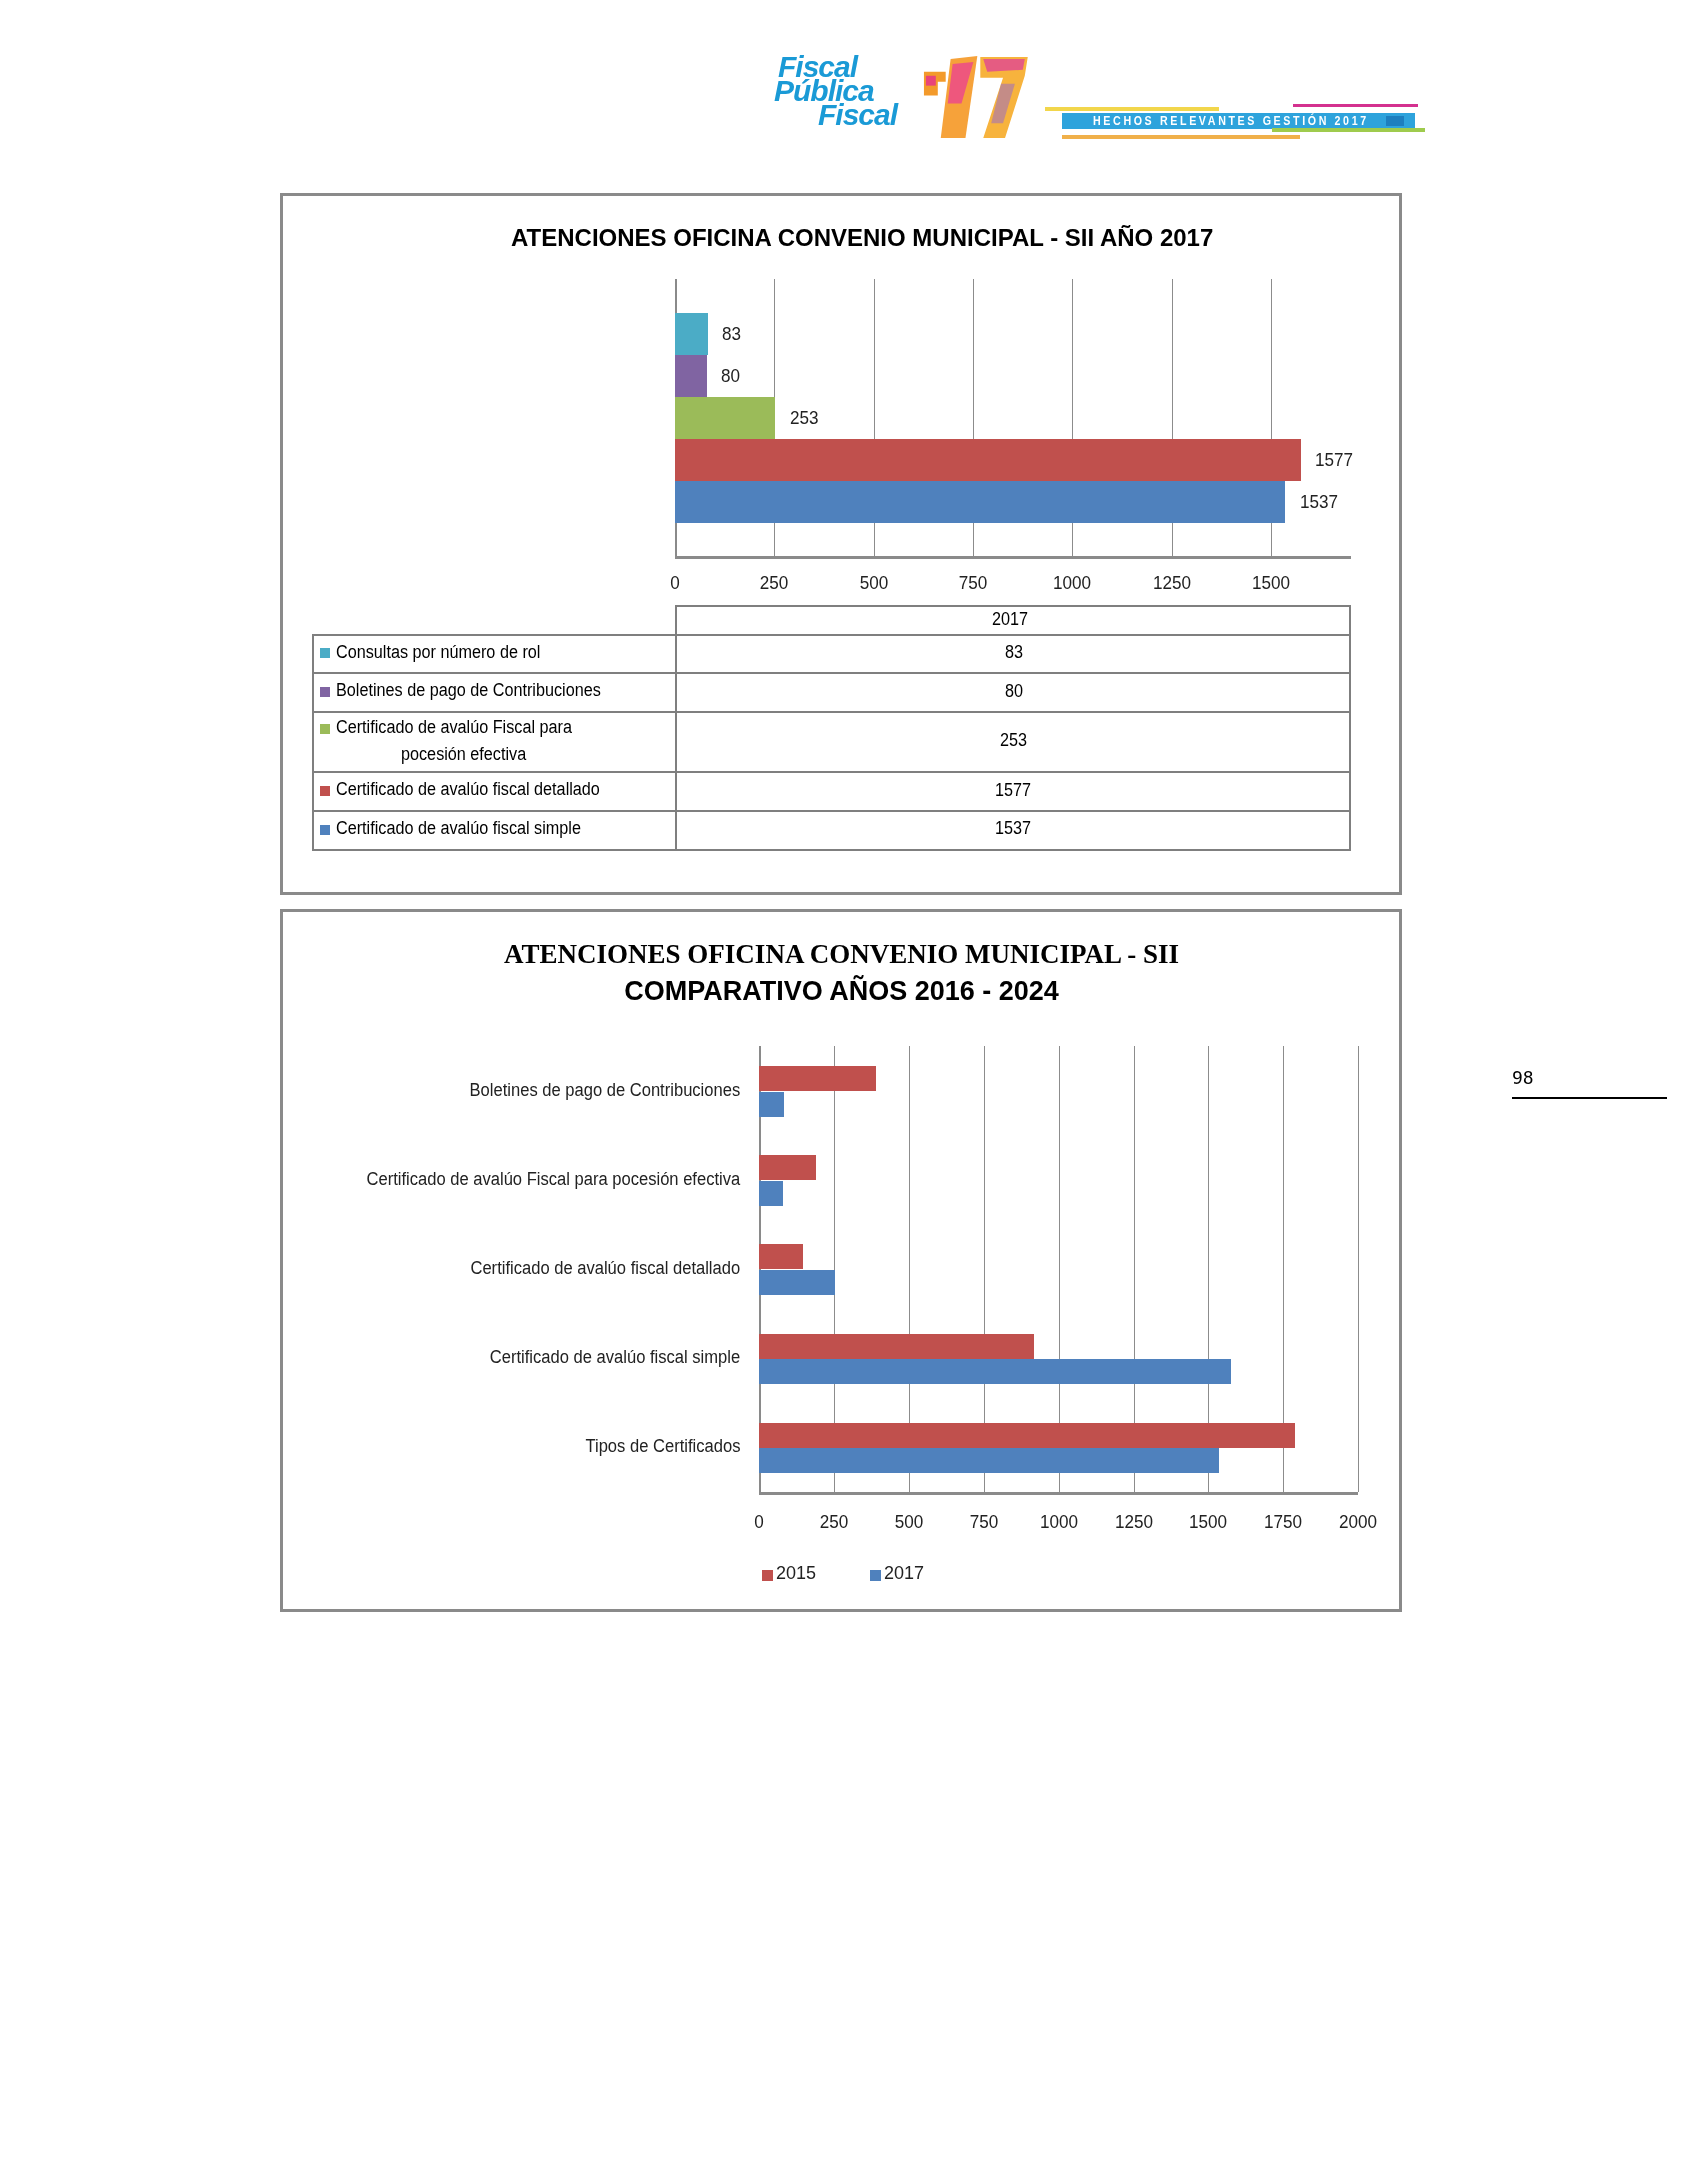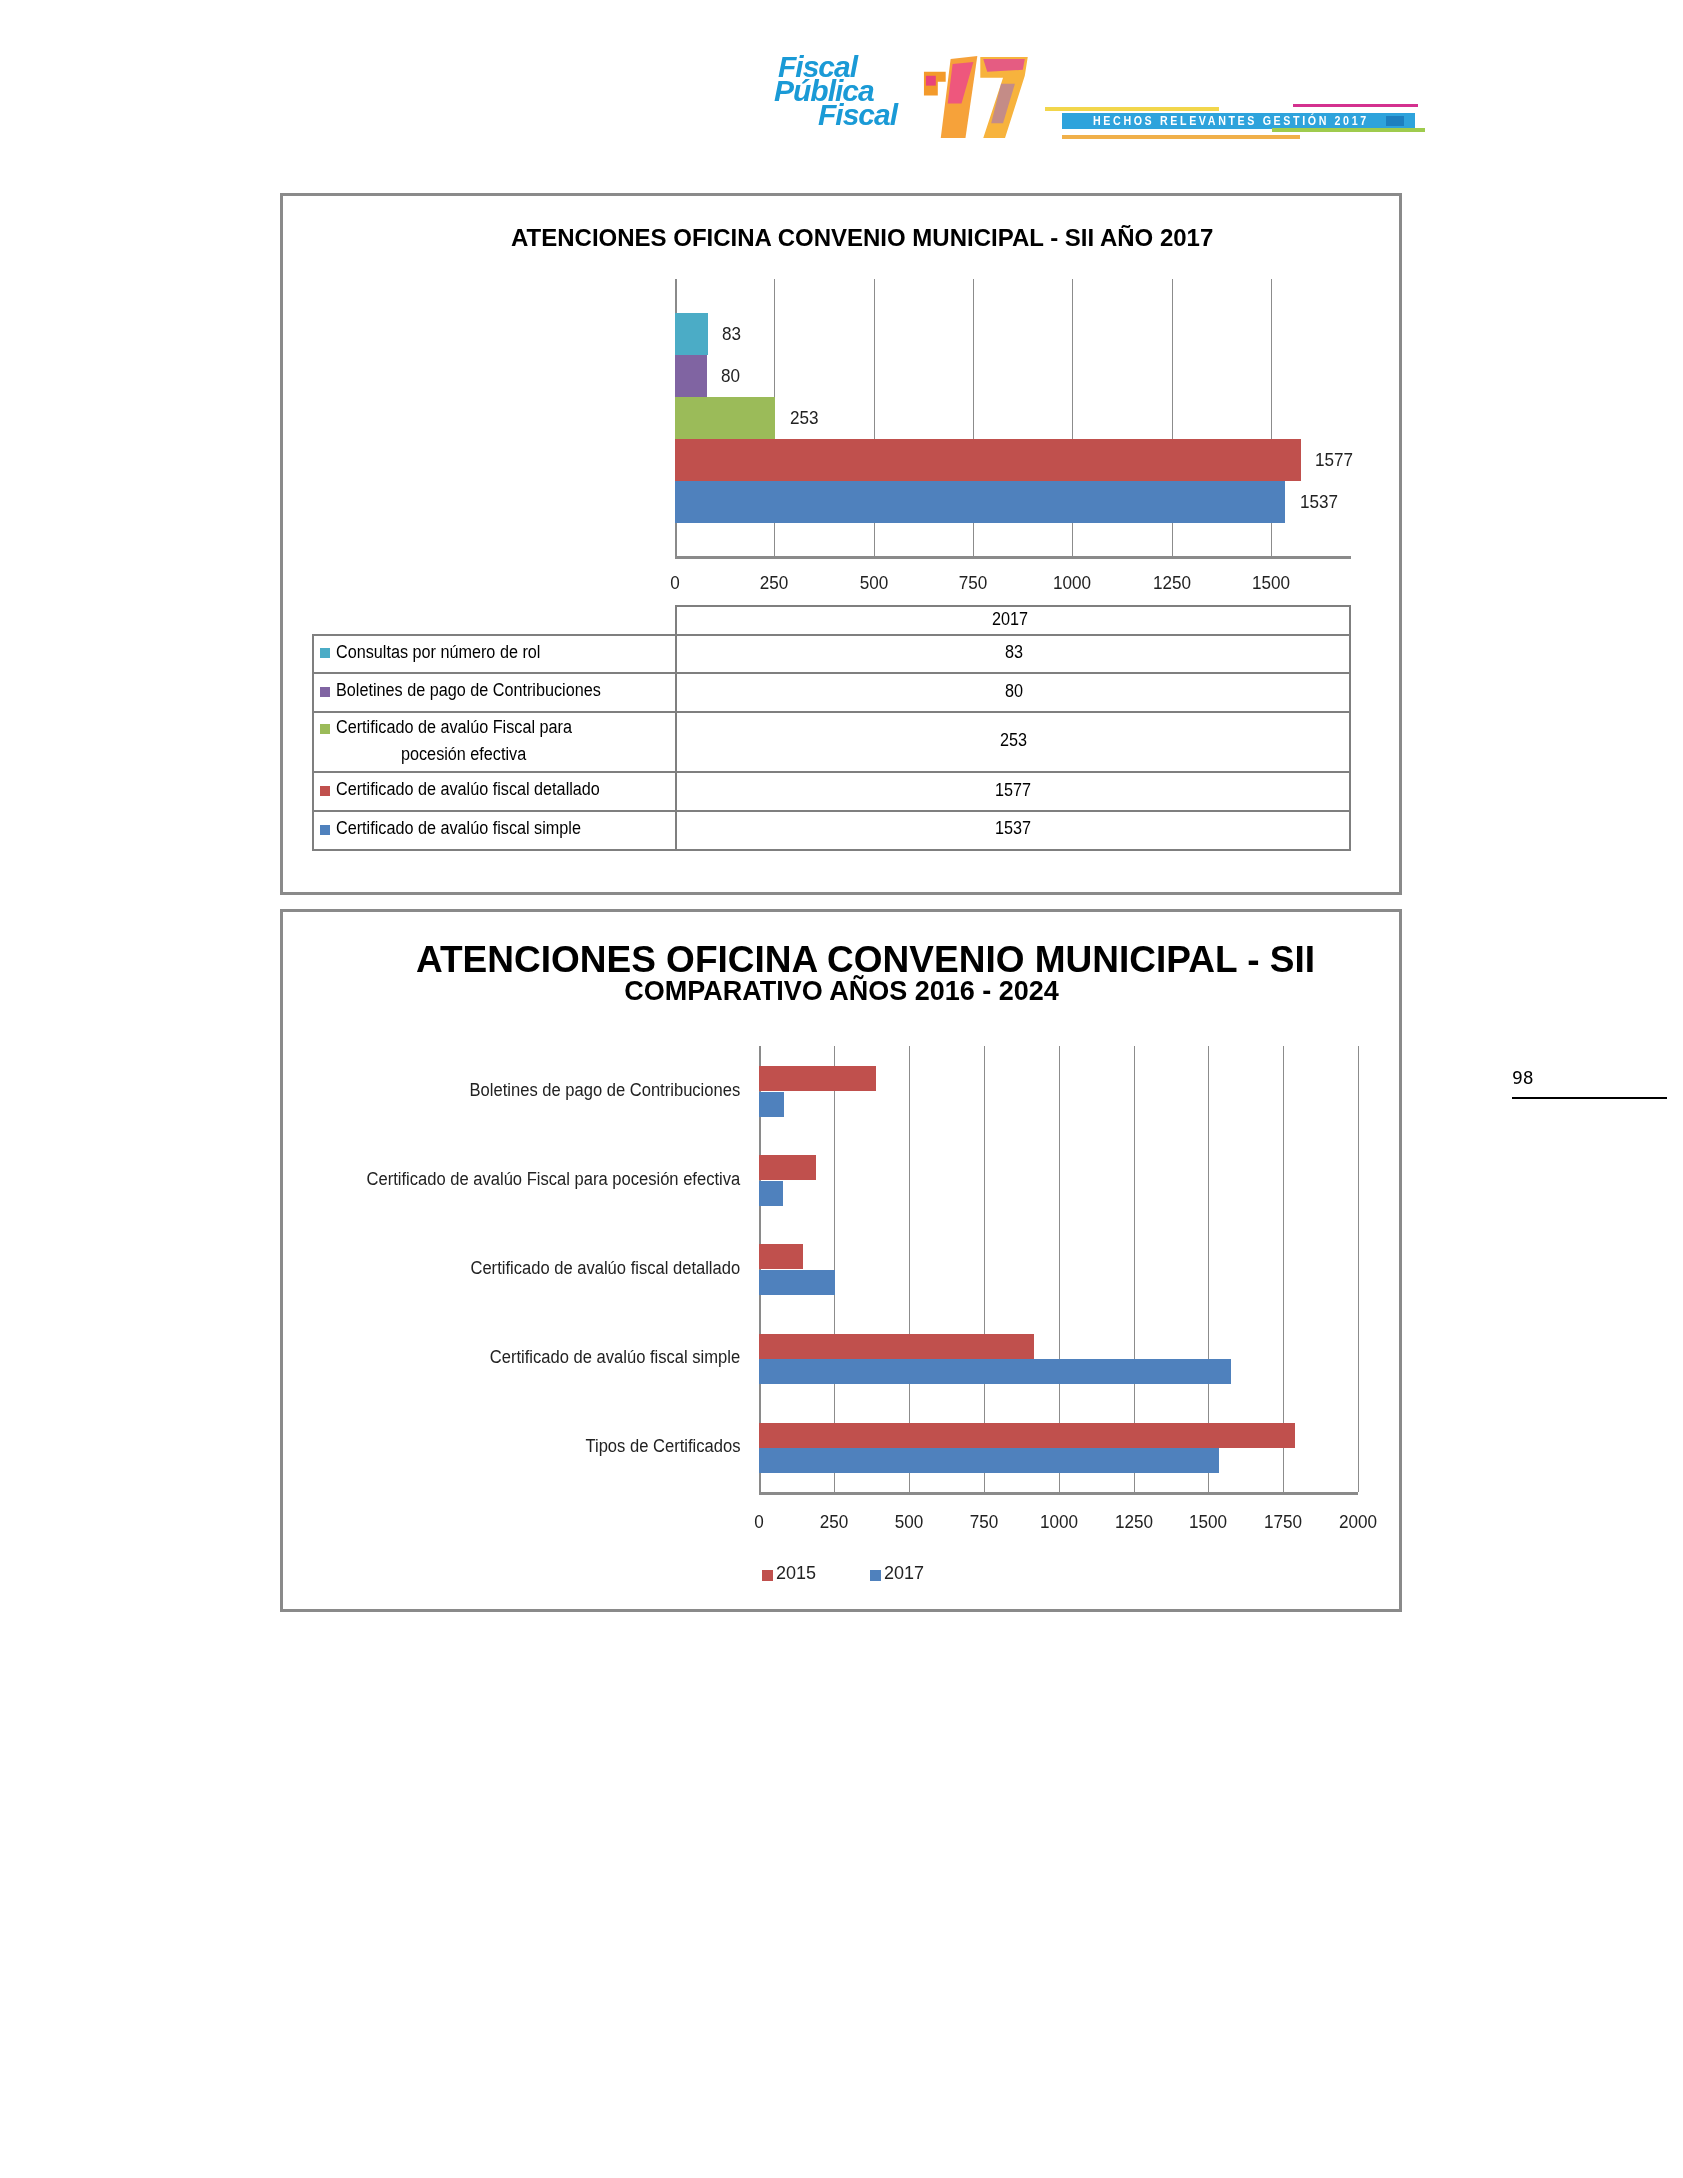--- a/index.html
+++ b/index.html
@@ -113,21 +113,21 @@
     <div class="cell-text" style="left:336px; top:779px;">Certificado de avalúo fiscal detallado</div>
     <div class="cell-text" style="left:995px; top:780px;">1577</div>
     <div class="cell" style="left:312px; top:810px; width:365px; height:41px;"></div>
     <div class="cell" style="left:675px; top:810px; width:676px; height:41px;"></div>
     <div style="position:absolute; left:320px; top:825px; width:10px; height:10px; background:#4f81bd;"></div>
     <div class="cell-text" style="left:336px; top:818px;">Certificado de avalúo fiscal simple</div>
     <div class="cell-text" style="left:995px; top:818px;">1537</div>
   </div>
 
 <div class="frame" style="left:280px; top:909px; width:1122px; height:703px;"></div>
-<div class="title" style="left:416px; top:939px; width:851px; font-size:37px;">ATENCIONES OFICINA CONVENIO MUNICIPAL - SII</div>
+<div class="title" style="left:416px; top:939px; width:851px; font-size:27px;font-family:Liberation Serif, serif;">ATENCIONES OFICINA CONVENIO MUNICIPAL - SII</div>
 <div class="title" style="left:416px; top:976px; width:851px; font-size:27px;">COMPARATIVO AÑOS 2016 - 2024</div>
 <div id="chart2">
     <div class="grid" style="left:759px; top:1046px; height:446px;width:2px;background:#8a8a8a;"></div>
     <div class="tick" style="left:759px; top:1511px;">0</div>
     <div class="grid" style="left:834px; top:1046px; height:446px;"></div>
     <div class="tick" style="left:834px; top:1511px;">250</div>
     <div class="grid" style="left:909px; top:1046px; height:446px;"></div>
     <div class="tick" style="left:909px; top:1511px;">500</div>
     <div class="grid" style="left:984px; top:1046px; height:446px;"></div>
     <div class="tick" style="left:984px; top:1511px;">750</div>

